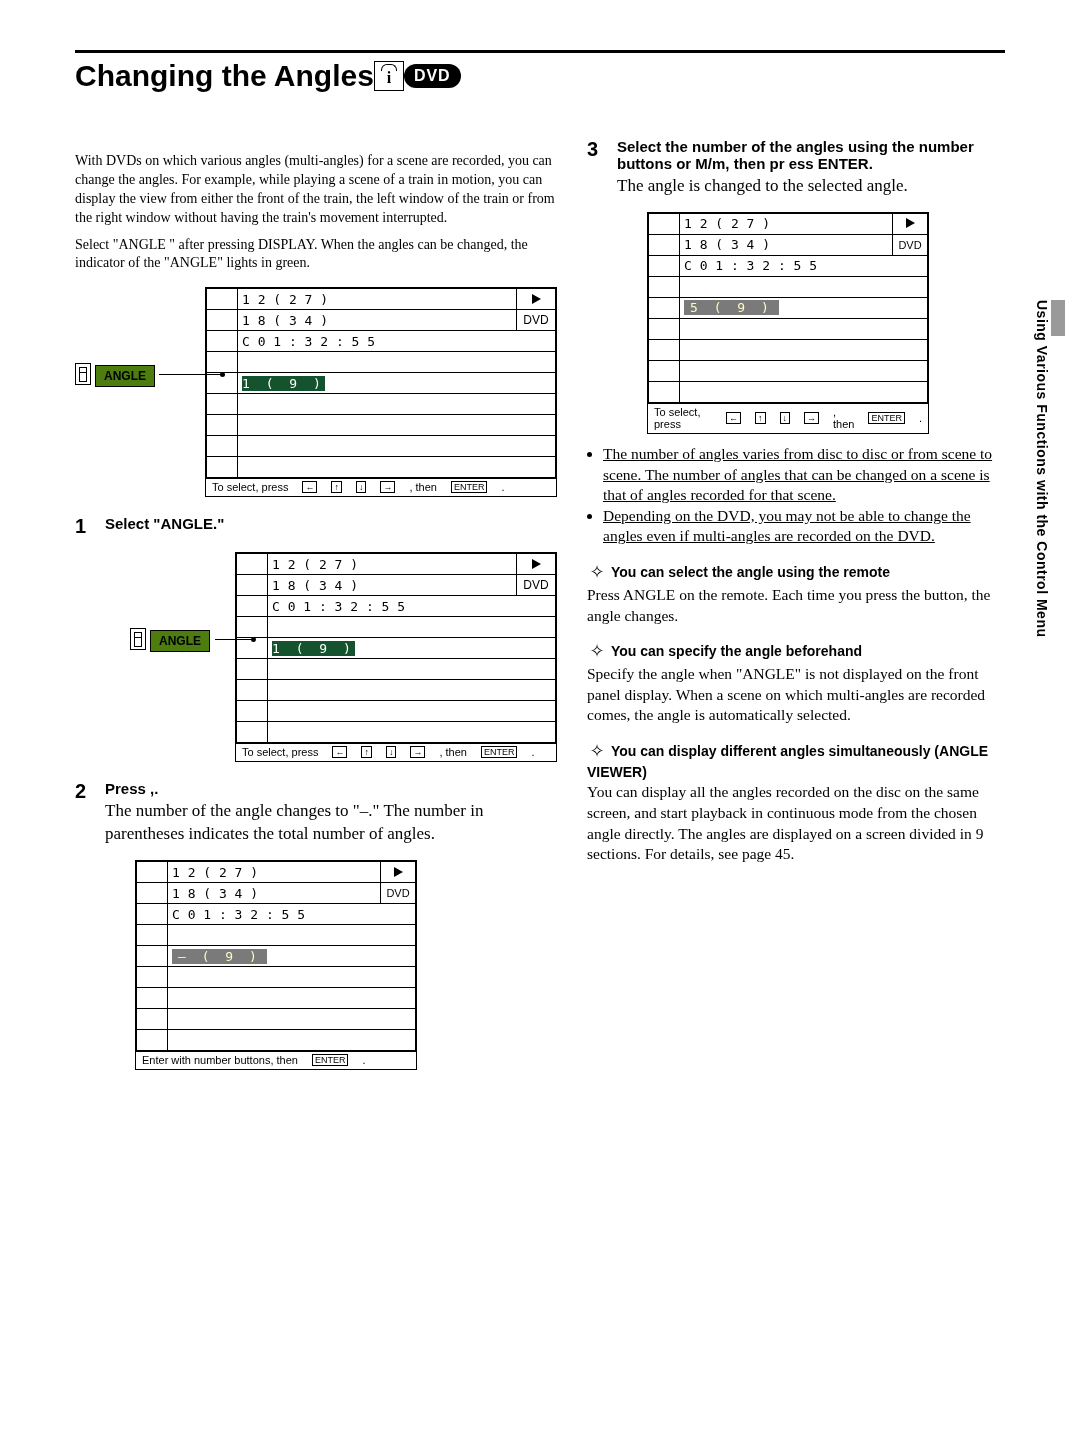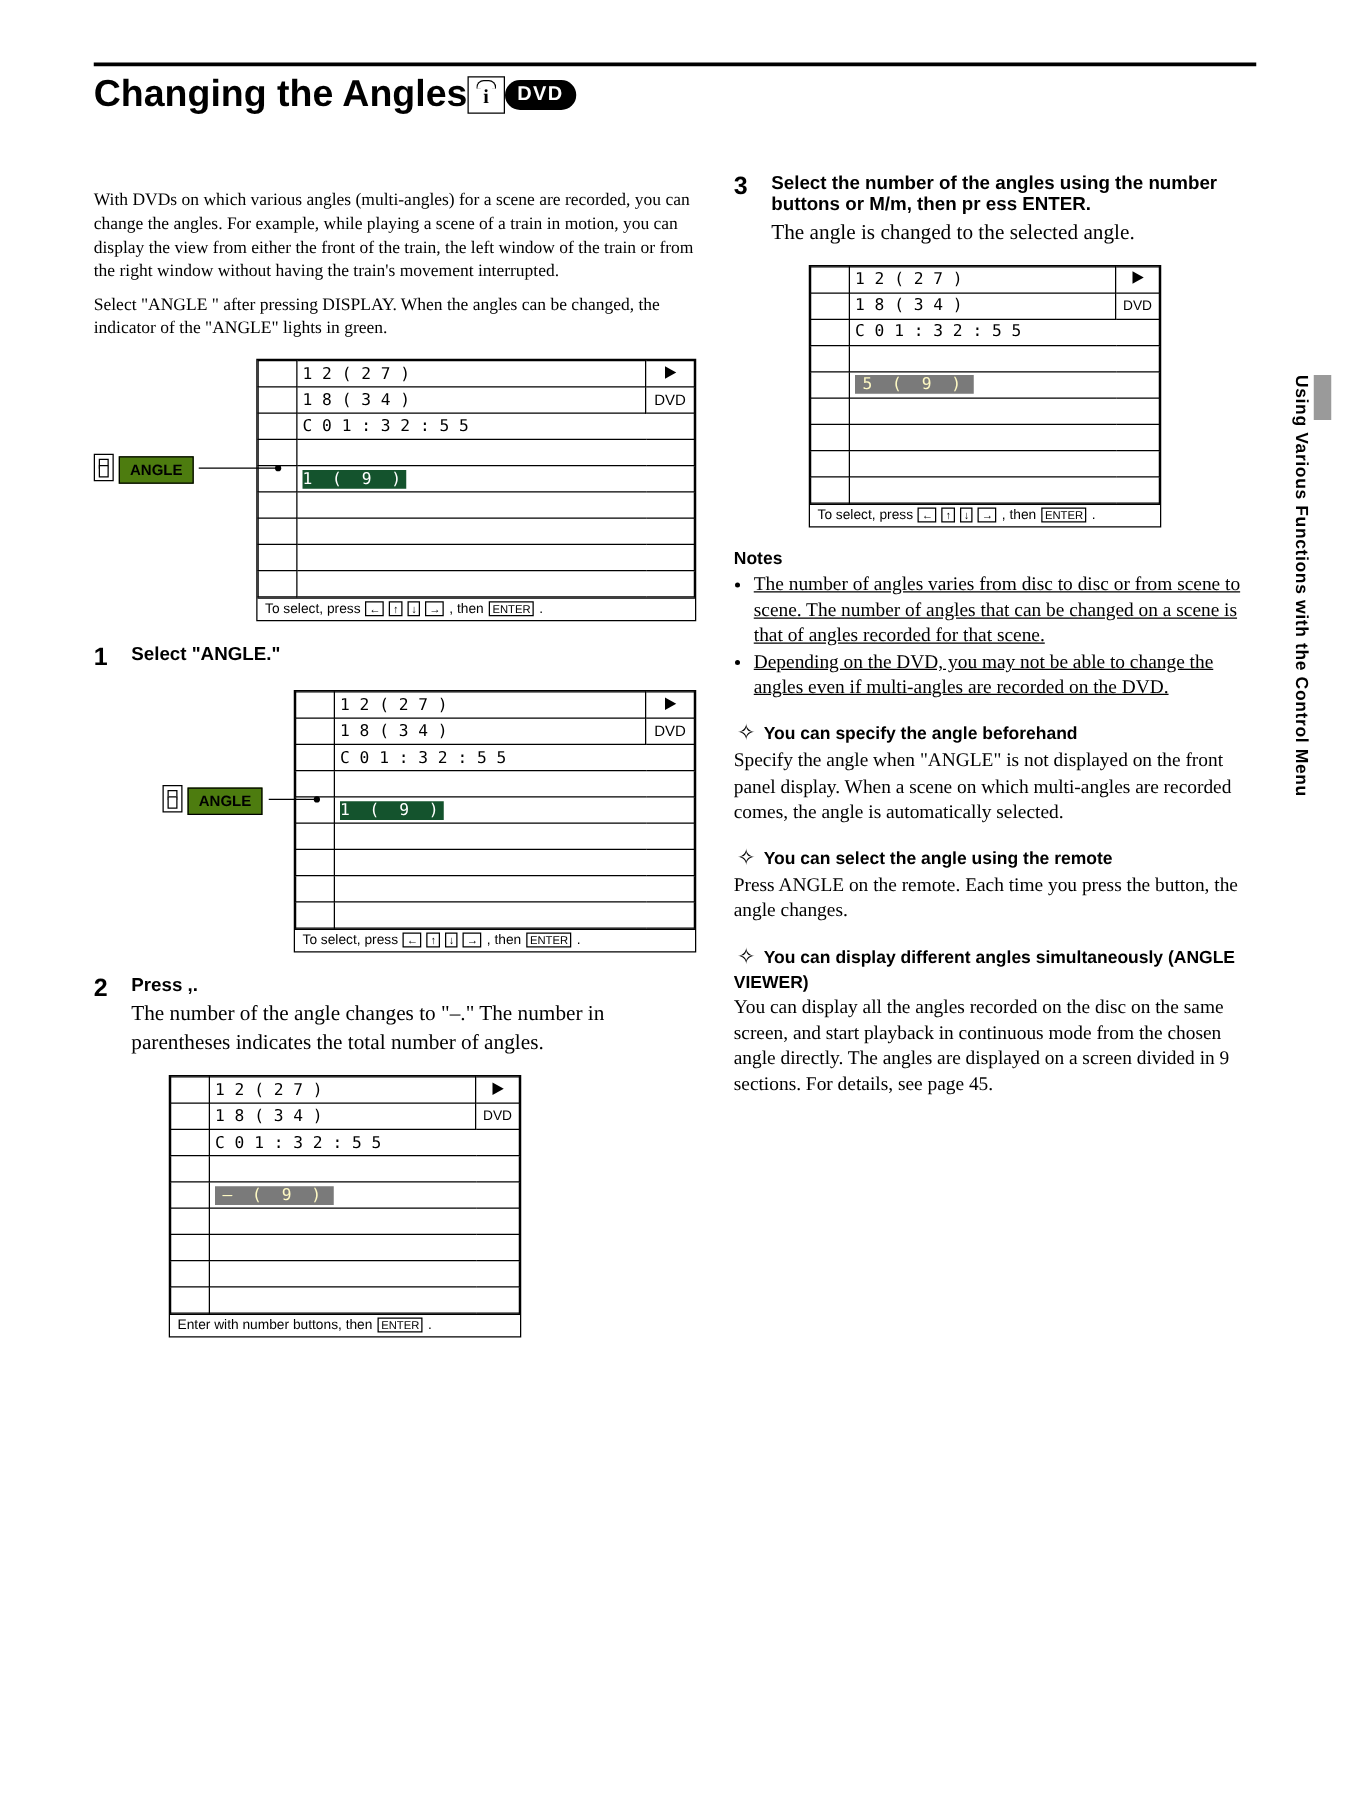--- a/index.html
+++ b/index.html
@@ -145,21 +145,21 @@
   .osd td.label-col { width: 22px; }
   .osd .play-row td.right { text-align: center; }
   .osd .hi { background: #14532d; color: #fff; letter-spacing: 4px; }
   .osd .wide-hi { background: #7a7a7a; color:#fef9c3; letter-spacing:4px; }
   .osd-foot {
     font: 11px Arial;
     padding: 2px 6px 3px 6px;
     border-top: 1px solid #000;
     display: flex;
     align-items: center;
-    gap: 4px;
+    gap: 14px;
   }
   .osd-foot .kbox, .osd-foot .enter {
     display: inline-block;
     border: 1px solid #000;
     font: 9px Arial;
     padding: 0 2px;
     line-height: 10px;
   }
   .play-tri {
     display:inline-block;
@@ -486,36 +486,35 @@
               <span class="kbox">↑</span>
               <span class="kbox">↓</span>
               <span class="kbox">→</span>
             <span>, then</span>
             <span class="enter">ENTER</span>
               <span>.</span>
           </div>
         </div>
       </div>
 
-      <div class="notes-head">Notes</div>
       <ul class="notes-ul">
         <li>The number of angles varies from disc to disc or from scene to scene.  The number of angles that can be changed on a scene is that of angles recorded for that scene.</li>
         <li>Depending on the DVD, you may not be able to change the angles even if multi-angles are recorded on the DVD.</li>
       </ul>
 
       <div class="tip">
         <span class="icon">✧</span>
+        <span class="ttitle">You can select the angle using the remote</span>
+        <div class="tbody">Press ANGLE on the remote.  Each time you press the button, the angle changes.</div>
+      </div>
+
+      <div class="tip">
+        <span class="icon">✧</span>
         <span class="ttitle">You can specify the angle beforehand</span>
         <div class="tbody">Specify the angle when "ANGLE" is not displayed on the front panel display.  When a scene on which multi-angles are recorded comes, the angle is automatically selected.</div>
-      </div>
-
-      <div class="tip">
-        <span class="icon">✧</span>
-        <span class="ttitle">You can select the angle using the remote</span>
-        <div class="tbody">Press ANGLE on the remote.  Each time you press the button, the angle changes.</div>
       </div>
 
       <div class="tip">
         <span class="icon">✧</span>
         <span class="ttitle">You can display different angles simultaneously (ANGLE VIEWER)</span>
         <div class="tbody">You can display all the angles recorded on the disc on the same screen, and start playback in continuous mode from the chosen angle directly.  The angles are displayed on a screen divided in 9 sections.  For details, see page 45.</div>
       </div>
     </div>
   </div>
 

